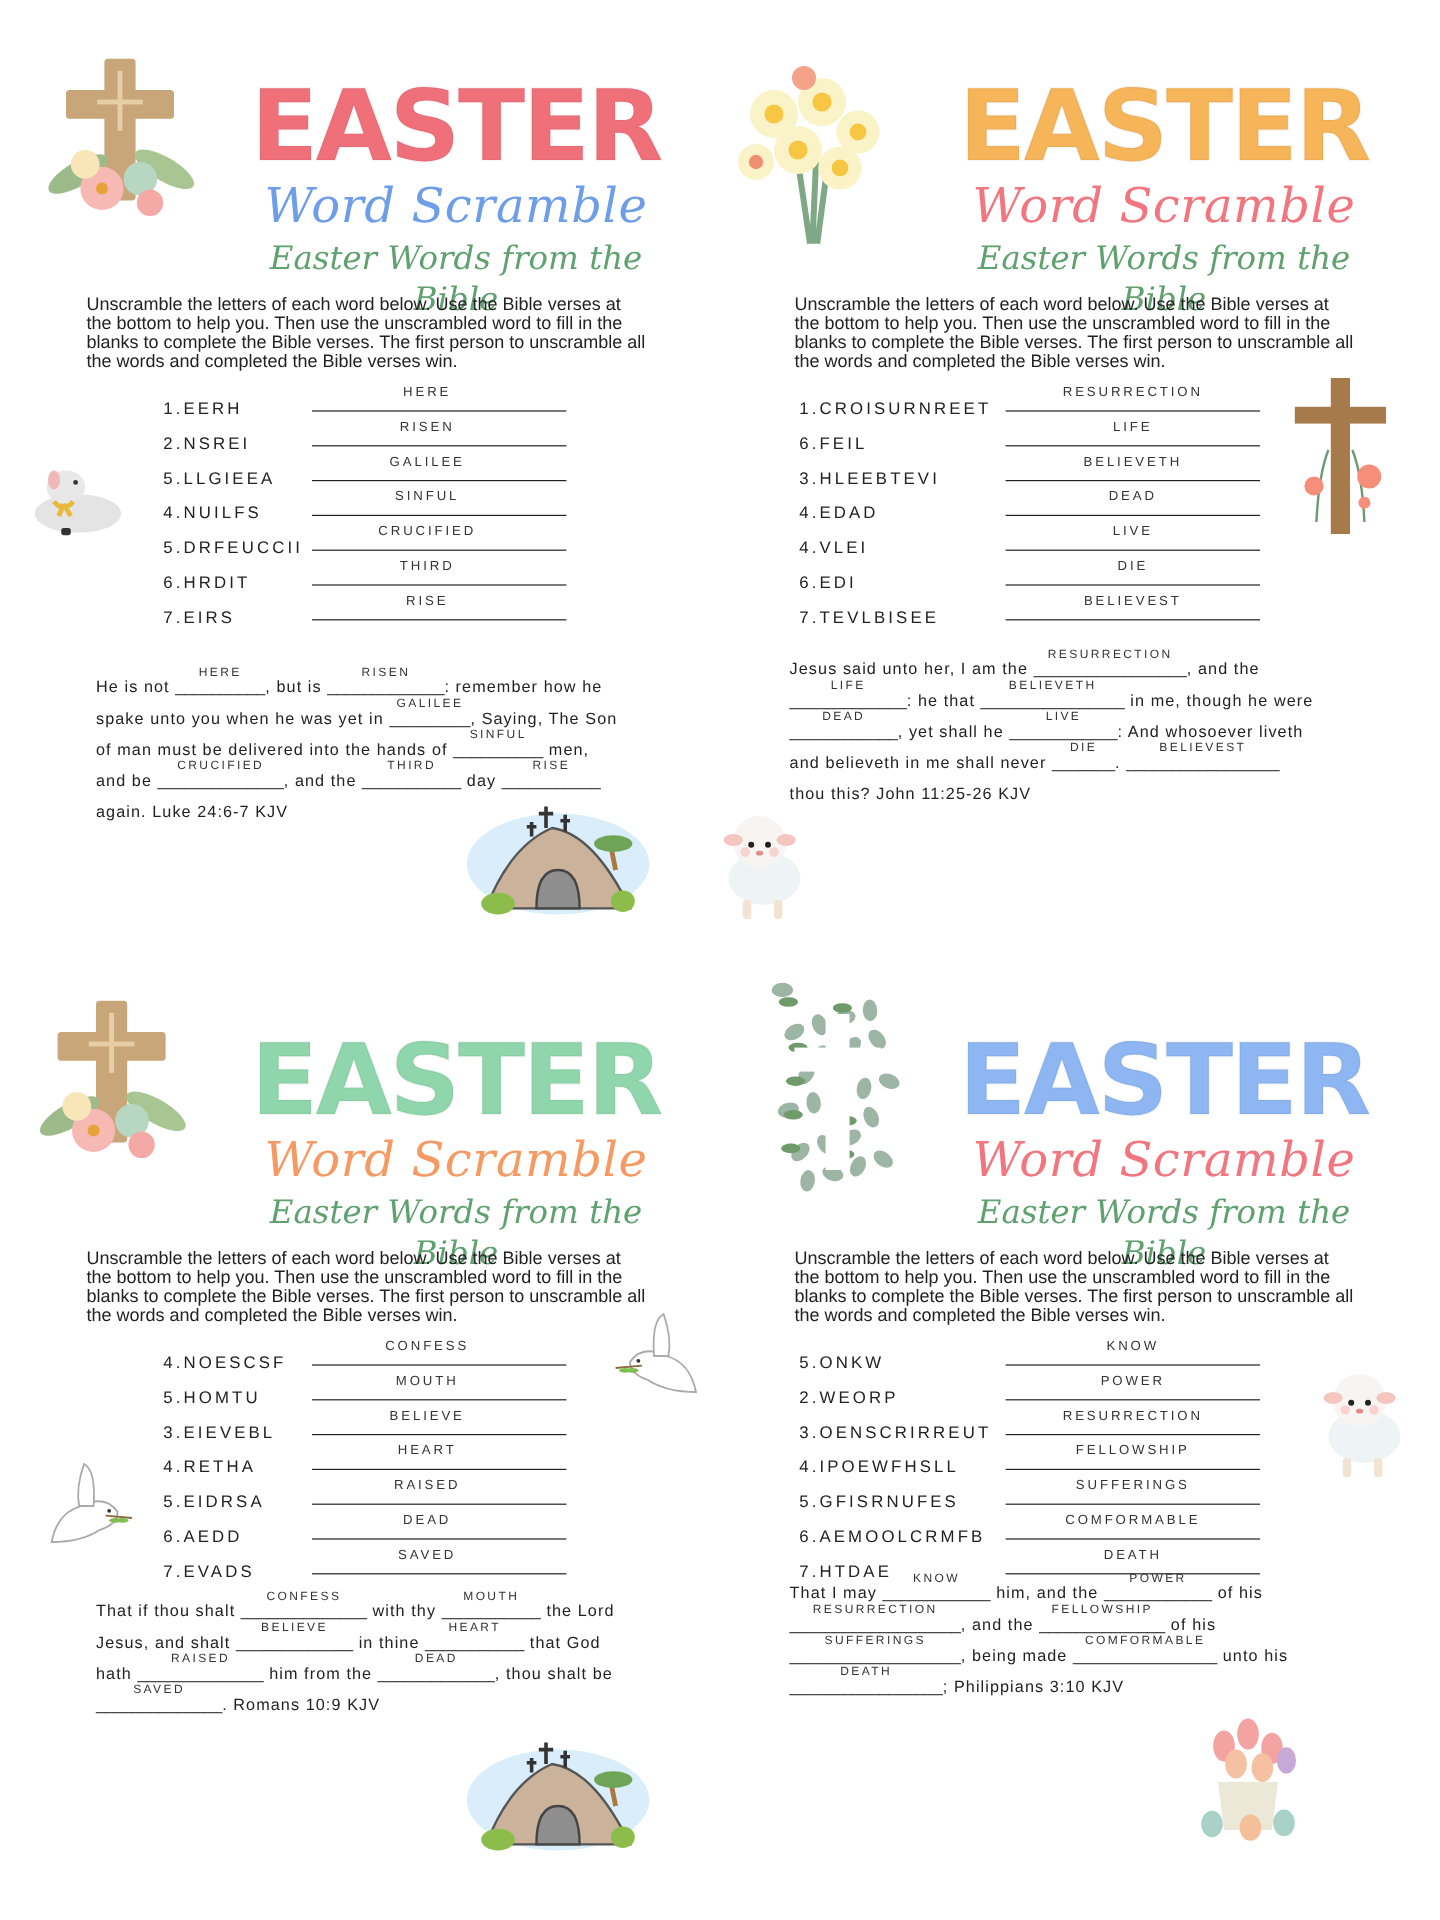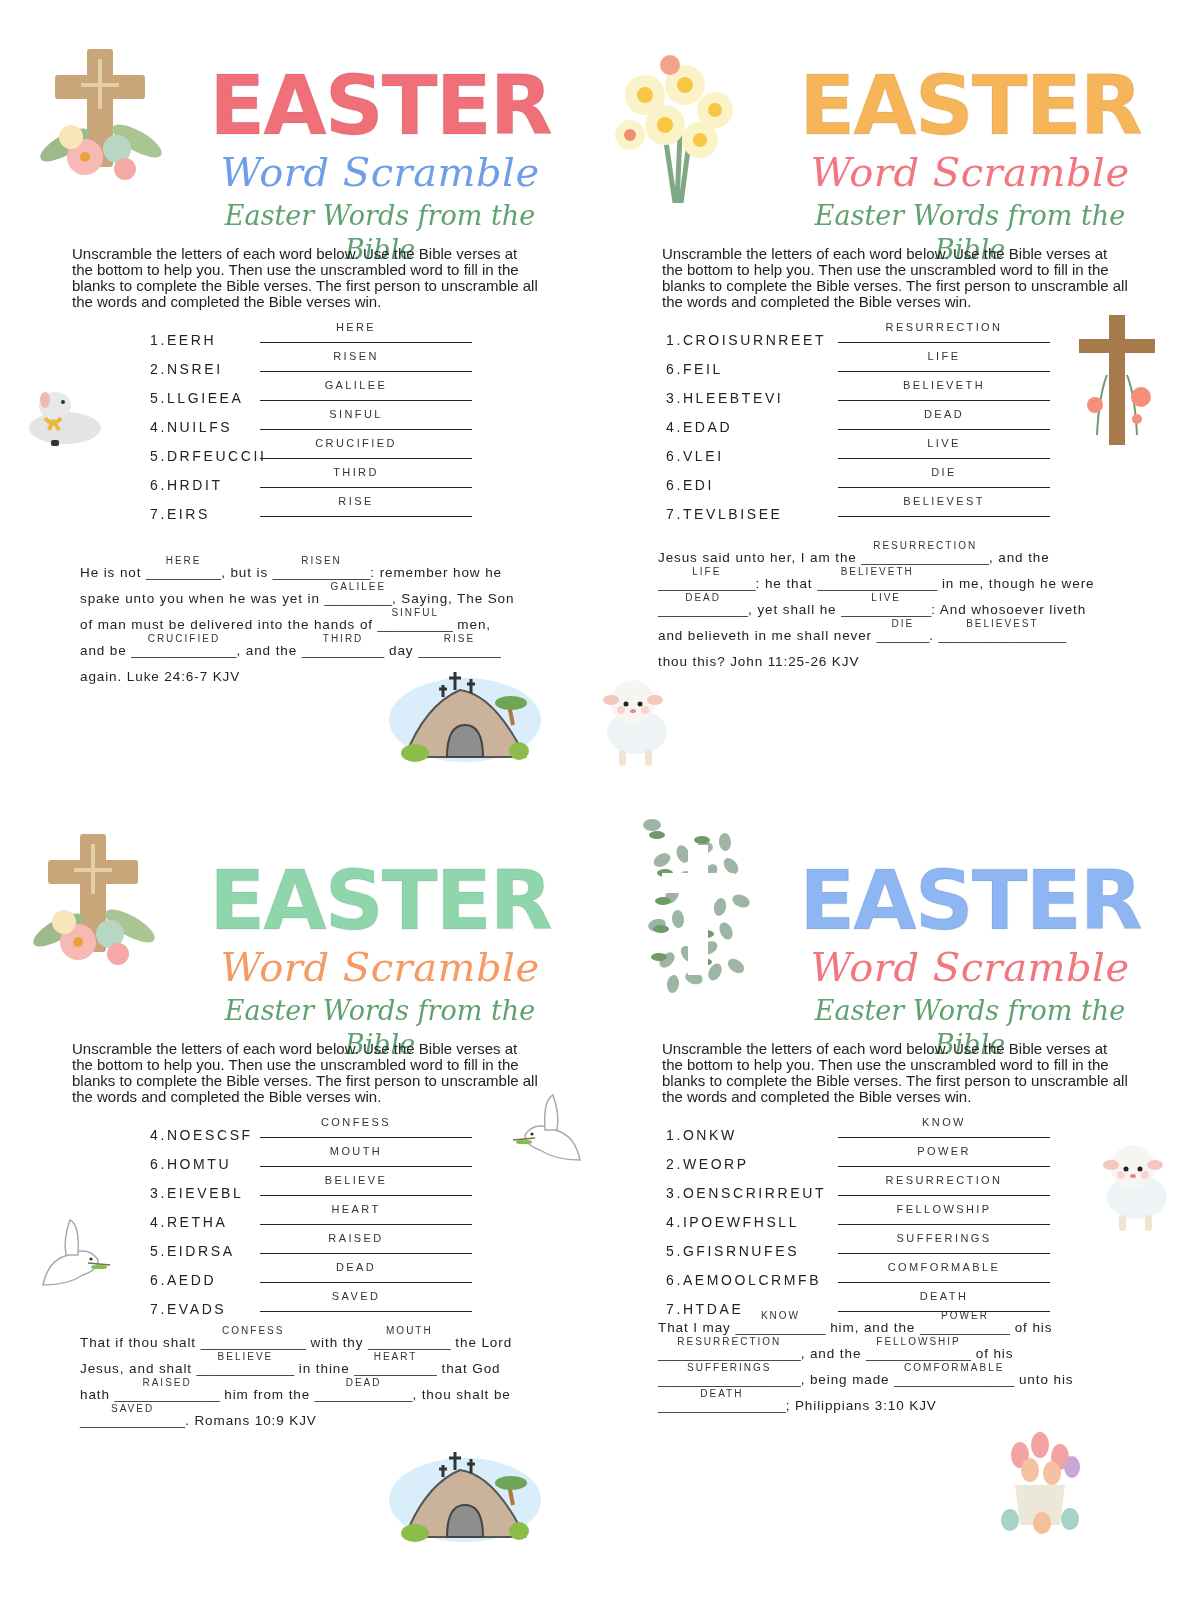--- a/index.html
+++ b/index.html
@@ -28,21 +28,21 @@
   .sub-word {
     font-family: "DejaVu Serif", serif; font-style: italic; font-size: 27px; line-height: 34px;
     color: #5fa16f; margin-top: 4px;
   }
 
   .intro { position: absolute; left: 72px; top: 206px; width: 470px; font-size: 15px; line-height: 16px; color: #222; }
 
   .list { position: absolute; left: 0; top: 282px; width: 590px; }
   .row { position: relative; height: 29px; }
   .scrambled {
-    position: absolute; left: 150px; top: 10px; font-size: 14px; letter-spacing: 2.6px; color: #222;
+    position: absolute; left: 136px; top: 10px; font-size: 14px; letter-spacing: 2.6px; color: #222;
   }
   .answer-line {
     position: absolute; left: 260px; top: 20px; width: 212px; border-bottom: 1.5px solid #222; height: 1px;
   }
   .answer {
     position: absolute; left: 260px; top: -1px; width: 192px; text-align: center;
     font-size: 11px; letter-spacing: 2.4px; color: #333;
   }
   .s1 .answer-line, .s3 .answer-line { left: 838px; }
   .s1 .answer-line, .s3 .answer-line { left: 248px; }
@@ -186,21 +186,21 @@
           <span class="scrambled">3.HLEEBTEVI</span>
       <span class="answer">BELIEVETH</span>
       <span class="answer-line"></span>
         </div>
         <div class="row">
           <span class="scrambled">4.EDAD</span>
       <span class="answer">DEAD</span>
       <span class="answer-line"></span>
         </div>
         <div class="row">
-          <span class="scrambled">6.VLEI</span>
+          <span class="scrambled">4.VLEI</span>
       <span class="answer">LIVE</span>
       <span class="answer-line"></span>
         </div>
         <div class="row">
           <span class="scrambled">6.EDI</span>
       <span class="answer">DIE</span>
       <span class="answer-line"></span>
         </div>
         <div class="row">
           <span class="scrambled">7.TEVLBISEE</span>
@@ -253,21 +253,21 @@
       <div class="sub-word">Easter Words from the Bible</div>
     </div>
     <p class="intro">Unscramble the letters of each word below. Use the Bible verses at the bottom to help you. Then use the unscrambled word to fill in the blanks to complete the Bible verses. The first person to unscramble all the words and completed the Bible verses win.</p>
     <div class="list">
         <div class="row">
           <span class="scrambled">4.NOESCSF</span>
       <span class="answer">CONFESS</span>
       <span class="answer-line"></span>
         </div>
         <div class="row">
-          <span class="scrambled">6.HOMTU</span>
+          <span class="scrambled">5.HOMTU</span>
       <span class="answer">MOUTH</span>
       <span class="answer-line"></span>
         </div>
         <div class="row">
           <span class="scrambled">3.EIEVEBL</span>
       <span class="answer">BELIEVE</span>
       <span class="answer-line"></span>
         </div>
         <div class="row">
           <span class="scrambled">4.RETHA</span>
@@ -362,21 +362,21 @@
           <rect x="30" y="58" width="72" height="20" fill="#ffffff"></rect>
         </svg></div>
     <div class="title-block">
       <div class="easter-word" style="color: rgb(141, 182, 242);">EASTER</div>
       <div class="scramble-word" style="color: rgb(242, 118, 127);">Word Scramble</div>
       <div class="sub-word">Easter Words from the Bible</div>
     </div>
     <p class="intro">Unscramble the letters of each word below. Use the Bible verses at the bottom to help you. Then use the unscrambled word to fill in the blanks to complete the Bible verses. The first person to unscramble all the words and completed the Bible verses win.</p>
     <div class="list">
         <div class="row">
-          <span class="scrambled">1.ONKW</span>
+          <span class="scrambled">5.ONKW</span>
       <span class="answer">KNOW</span>
       <span class="answer-line"></span>
         </div>
         <div class="row">
           <span class="scrambled">2.WEORP</span>
       <span class="answer">POWER</span>
       <span class="answer-line"></span>
         </div>
         <div class="row">
           <span class="scrambled">3.OENSCRIRREUT</span>

